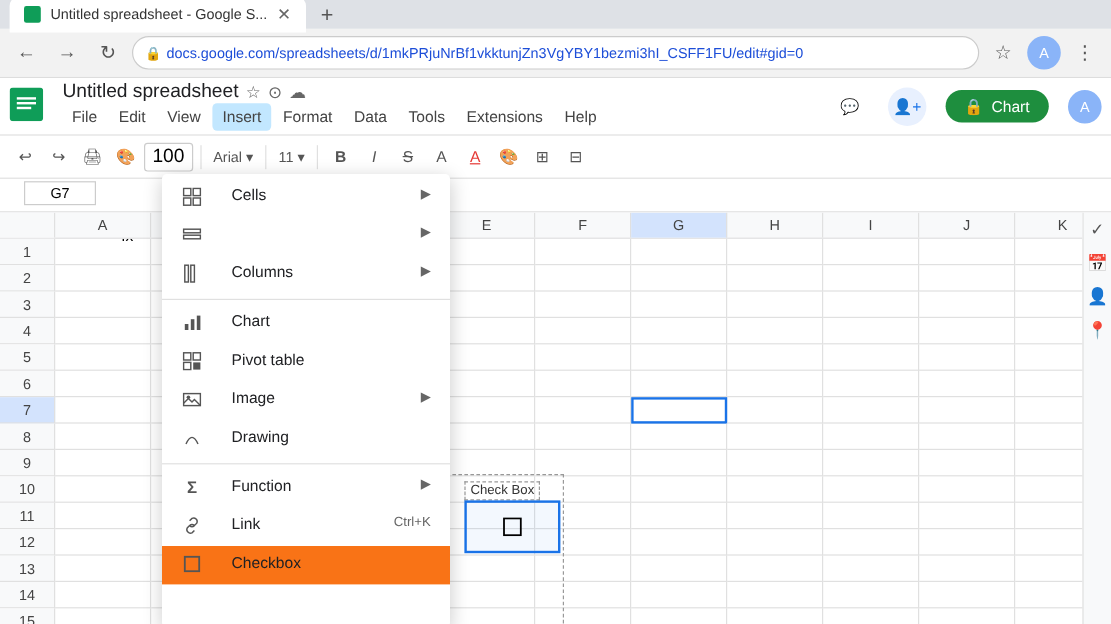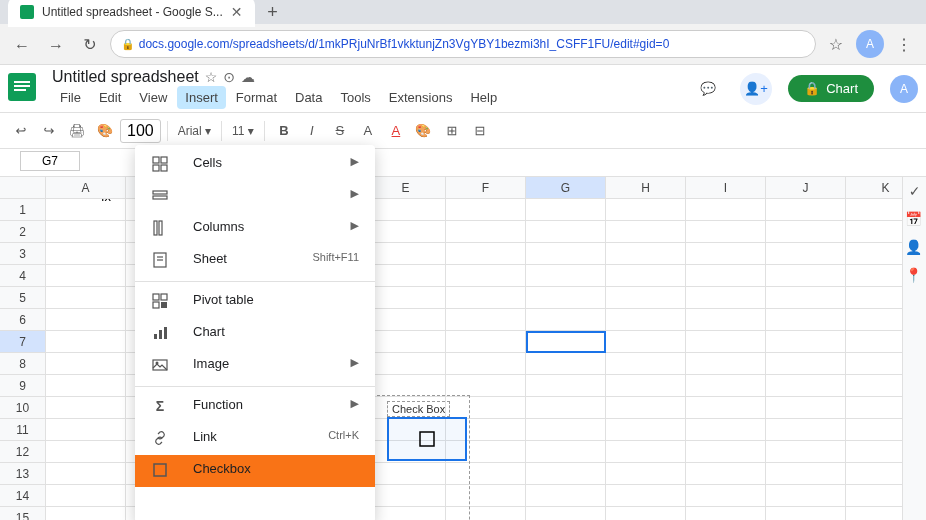--- a/index.html
+++ b/index.html
@@ -501,64 +501,61 @@
   <div class="dropdown-item">
     <span class="item-icon">
       <svg width="16" height="16" viewBox="0 0 16 16">
           <rect x="2" y="1" width="3" height="14" fill="none" stroke="#555" stroke-width="1.2"></rect>
           <rect x="7" y="1" width="3" height="14" fill="none" stroke="#555" stroke-width="1.2"></rect>
         </svg>
     </span>
     <span class="item-label">Columns</span>
     <span class="item-arrow">▶</span>
   </div>
-  <div class="dropdown-item">
-    <span class="item-icon">
-      <svg width="16" height="16" viewBox="0 0 16 16">
-          <rect x="2" y="1" width="12" height="14" fill="none" stroke="#555" stroke-width="1.2"></rect>
-          <line x1="5" y1="5" x2="11" y2="5" stroke="#555" stroke-width="1.2"></line>
-          <line x1="5" y1="8" x2="11" y2="8" stroke="#555" stroke-width="1.2"></line>
-        </svg>
-    </span>
-    <span class="item-label">Sheet</span>
-    <span class="item-shortcut">Shift+F11</span>
-  </div>
   <div class="menu-divider"></div>
+  <div class="dropdown-item">
+    <span class="item-icon">
+      <svg width="16" height="16" viewBox="0 0 16 16">
+          <rect x="2" y="9" width="3" height="5" fill="#555"></rect>
+          <rect x="7" y="5" width="3" height="9" fill="#555"></rect>
+          <rect x="12" y="2" width="3" height="12" fill="#555"></rect>
+        </svg>
+    </span>
+    <span class="item-label">Chart</span>
+  </div>
   <div class="dropdown-item">
     <span class="item-icon">
       <svg width="16" height="16" viewBox="0 0 16 16">
           <rect x="1" y="1" width="6" height="6" fill="none" stroke="#555" stroke-width="1.2"></rect>
           <rect x="9" y="1" width="6" height="6" fill="none" stroke="#555" stroke-width="1.2"></rect>
           <rect x="1" y="9" width="6" height="6" fill="none" stroke="#555" stroke-width="1.2"></rect>
           <rect x="9" y="9" width="6" height="6" fill="#555" stroke="none"></rect>
         </svg>
     </span>
     <span class="item-label">Pivot table</span>
   </div>
   <div class="dropdown-item">
     <span class="item-icon">
       <svg width="16" height="16" viewBox="0 0 16 16">
-          <rect x="2" y="9" width="3" height="5" fill="#555"></rect>
-          <rect x="7" y="5" width="3" height="9" fill="#555"></rect>
-          <rect x="12" y="2" width="3" height="12" fill="#555"></rect>
-        </svg>
-    </span>
-    <span class="item-label">Chart</span>
-  </div>
-  <div class="dropdown-item">
-    <span class="item-icon">
-      <svg width="16" height="16" viewBox="0 0 16 16">
           <rect x="1" y="3" width="14" height="10" fill="none" stroke="#555" stroke-width="1.2"></rect>
           <circle cx="5" cy="6" r="1.5" fill="#555"></circle>
           <path d="M1 11 l4-4 3 3 2-2 5 5" fill="none" stroke="#555" stroke-width="1.2"></path>
         </svg>
     </span>
     <span class="item-label">Image</span>
     <span class="item-arrow">▶</span>
   </div>
+  <div class="dropdown-item">
+    <span class="item-icon">
+      <svg width="16" height="16" viewBox="0 0 16 16">
+          <path d="M3 13 Q8 2 13 13" fill="none" stroke="#555" stroke-width="1.2"></path>
+        </svg>
+    </span>
+    <span class="item-label">Drawing</span>
+  </div>
   <div class="menu-divider"></div>
   <div class="dropdown-item">
     <span class="item-icon" style="font-size:14px;font-weight:bold;color:#555;">Σ</span>
     <span class="item-label">Function</span>
     <span class="item-arrow">▶</span>
   </div>
   <div class="dropdown-item">
     <span class="item-icon">
       <svg width="16" height="16" viewBox="0 0 16 16">
           <path d="M6 8 a3 3 0 0 0 4 0l2-2 a3 3 0 0 0-4-4L6 4" fill="none" stroke="#555" stroke-width="1.2"></path>

